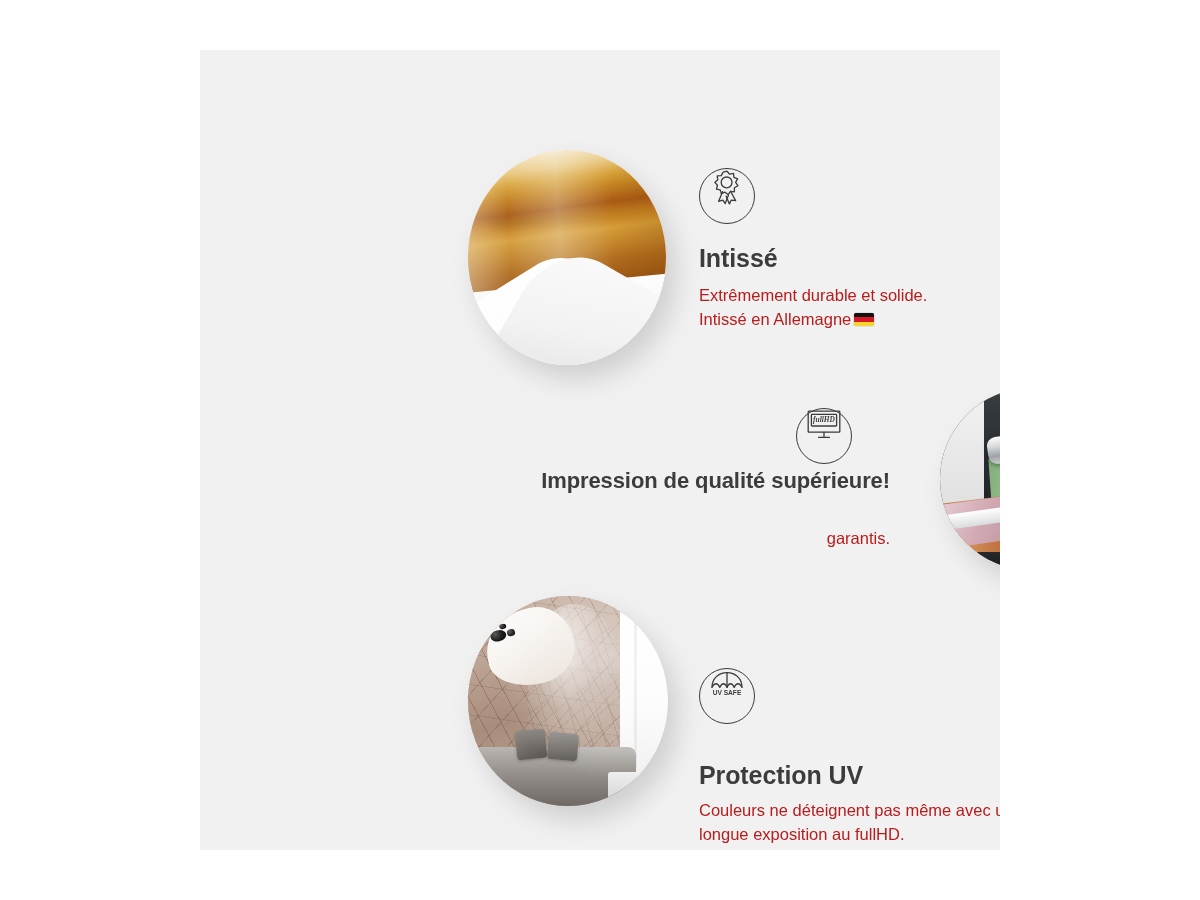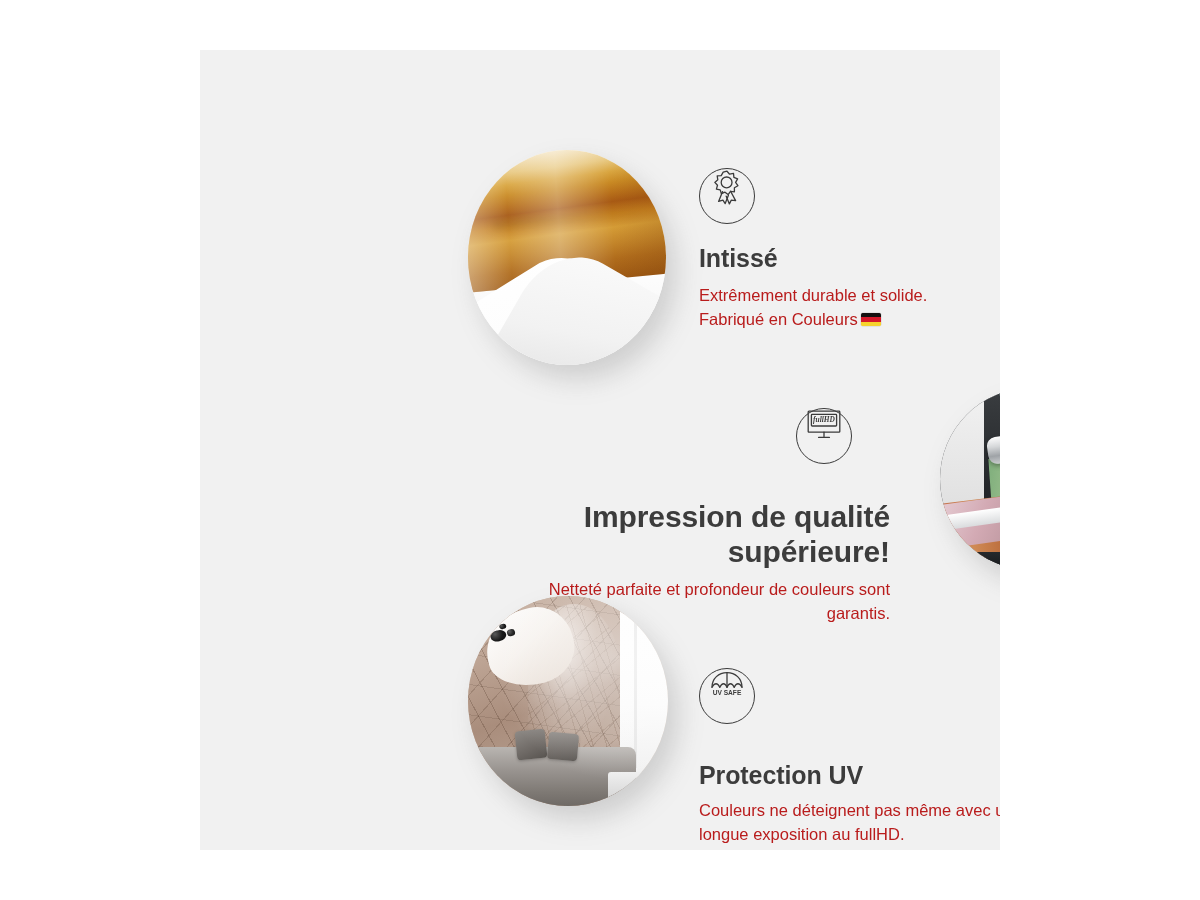--- a/index.html
+++ b/index.html
@@ -308,21 +308,21 @@
   }
 
   
   #feature-intisse { left: 499px; top: 118px; width: 330px; }
   #feature-intisse .feat-title { margin-top: 20px; }
   #feature-intisse .feat-desc  { margin-top: 10px; }
 
   
   #feature-print { left: 290px; top: 358px; width: 400px; text-align: right; }
   #feature-print .icon-circle { margin-left: auto; margin-right: 38px; }
-  #feature-print .feat-title { margin-top: 36px; font-size: 30px; }
+  #feature-print .feat-title { margin-top: 4px; font-size: 22px; }
   #feature-print .feat-desc  { margin-top: 8px; }
 
   
   #feature-uv { left: 499px; top: 618px; width: 380px; }
   #feature-uv .feat-title { margin-top: 37px; }
   #feature-uv .feat-desc  { margin-top: 8px; }
 </style>
 </head>
 <body>
 
@@ -343,21 +343,21 @@
         <svg width="34" height="36" viewBox="0 0 34 36" fill="none" stroke="#3b3b3b" stroke-width="1.3" stroke-linejoin="round" stroke-linecap="round">
           <path d="M17 2.2 19.6 5.2 23.5 4.4 23.9 8.4 27.6 9.9 25.6 13.4 27.9 16.7 24.4 18.8 24.4 22.8 20.5 22.4 18.1 25.6 15 23.2 11.4 24.7 10.2 20.9 6.4 20.1 7.5 16.3 4.8 13.4 7.8 10.8 7.2 6.9 11.2 6.6 13.2 3.1 Z"></path>
           <circle cx="16.6" cy="13.4" r="5.4"></circle>
           <path d="M12.6 22.6 8.6 32.4 12.9 31.1 15.2 34.6 18.4 26.3"></path>
           <path d="M20.6 22.3 25.6 31.6 21.2 31.2 19.4 34.9 16.2 27.2"></path>
         </svg>
       </div>
       <h2 class="feat-title">Intissé</h2>
       <p class="feat-desc">
         <span>Extrêmement durable et solide.</span><br>
-        <span>Fabriqué en Couleurs</span><span class="flag"></span>
+        <span>Intissé en Allemagne</span><span class="flag"></span>
       </p>
     </div>
 
     <div class="photo" id="photo-printer">
       <div class="pr-wall"></div>
       <div class="pr-body"></div>
       <div class="pr-print-sea"></div>
       <div class="pr-print-deck"></div>
       <div class="pr-roller"></div>
       <div class="pr-floor"></div>
@@ -372,21 +372,21 @@
         <svg width="36" height="32" viewBox="0 0 36 32" fill="none" stroke="#3b3b3b" stroke-width="1.3" stroke-linejoin="round" stroke-linecap="round">
           <rect x="2.2" y="2.2" width="31.6" height="21" rx="0.8"></rect>
           <rect x="5.4" y="5.4" width="25.2" height="11.6" rx="0.8"></rect>
           <path d="M18 23.2 V27.6"></path>
           <path d="M12.6 28.4 H23.4"></path>
           <text x="18" y="13.4" font-family="Liberation Serif, serif" font-size="7.4" font-style="italic" font-weight="bold" fill="#3b3b3b" stroke="none" text-anchor="middle">fullHD</text>
         </svg>
       </div>
       <h2 class="feat-title">Impression de qualité supérieure!</h2>
       <p class="feat-desc">
-        <span>Netteté parfaite et profondeur de couleurs sont</span><br>
+        <br>
         <span>garantis.</span>
       </p>
     </div>
 
     <div class="photo" id="photo-room">
       <div class="rm-wall"></div>
       <div class="rm-lines"></div>
       <div class="rm-arch"></div>
       <div class="rm-owl">
         <div class="rm-eye e1"></div>

